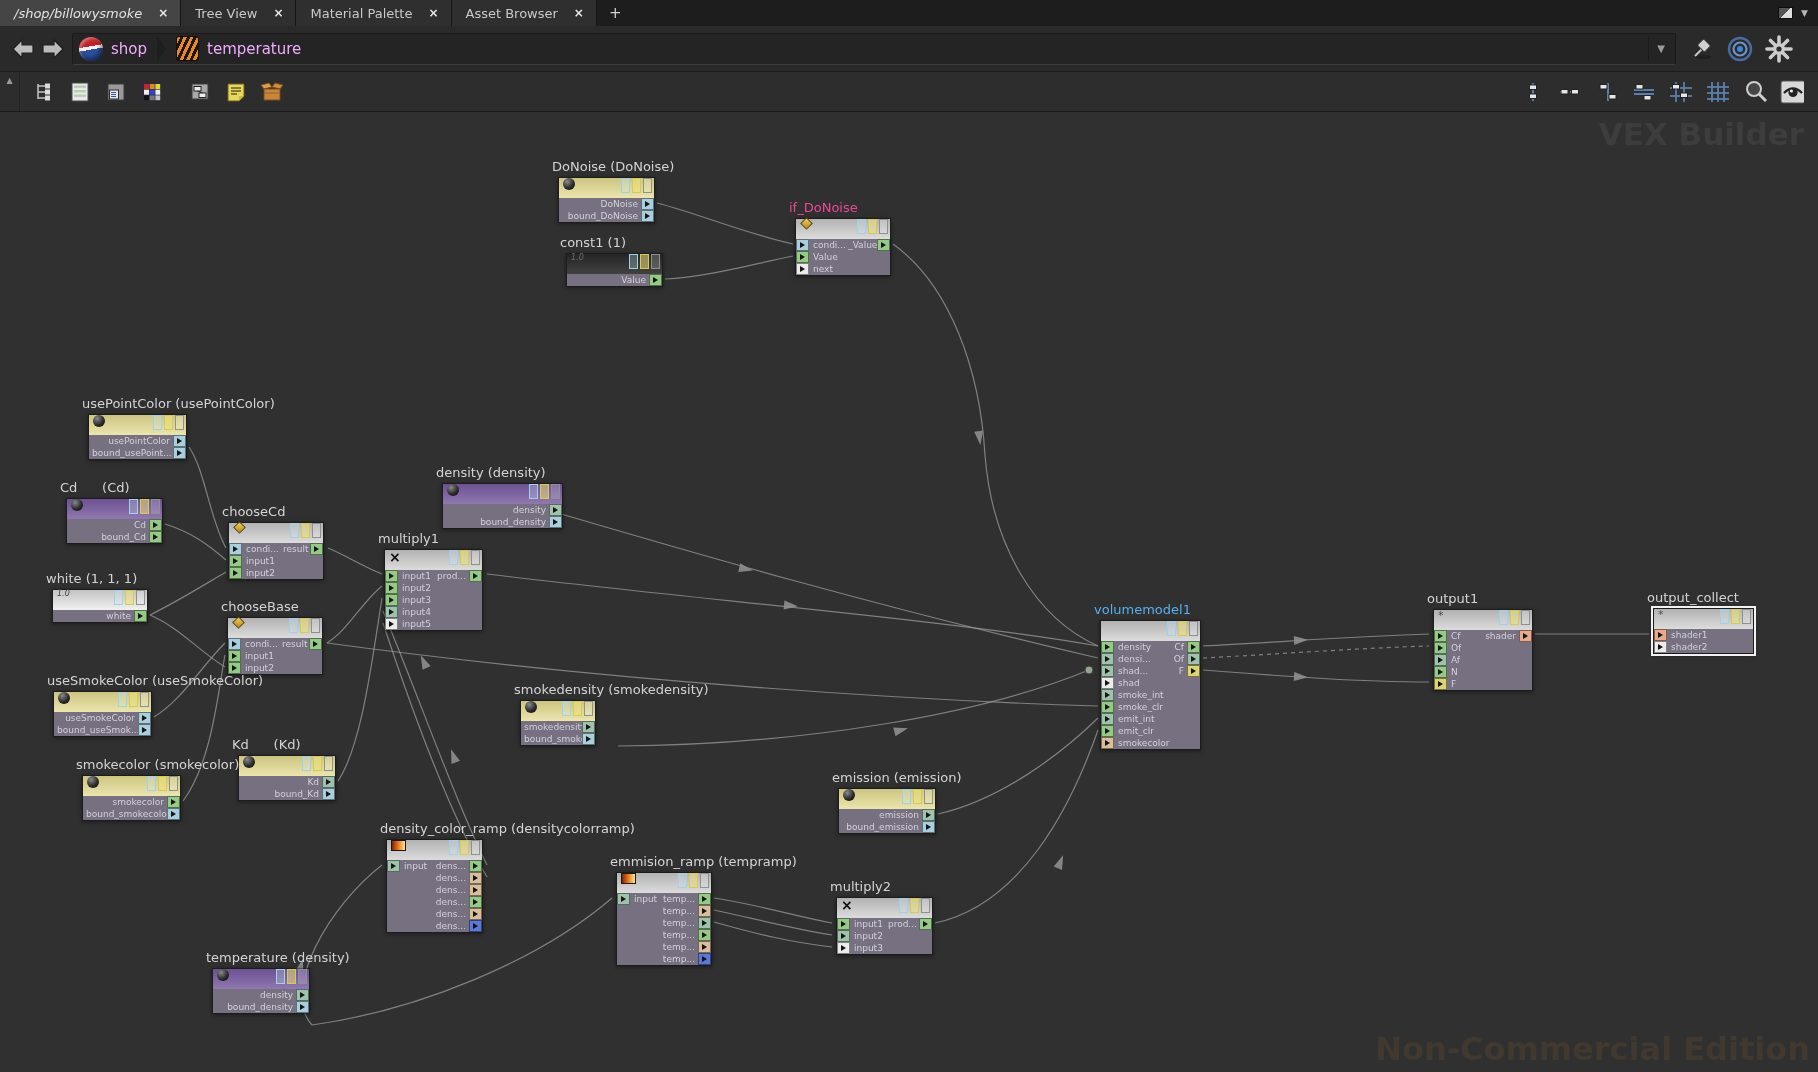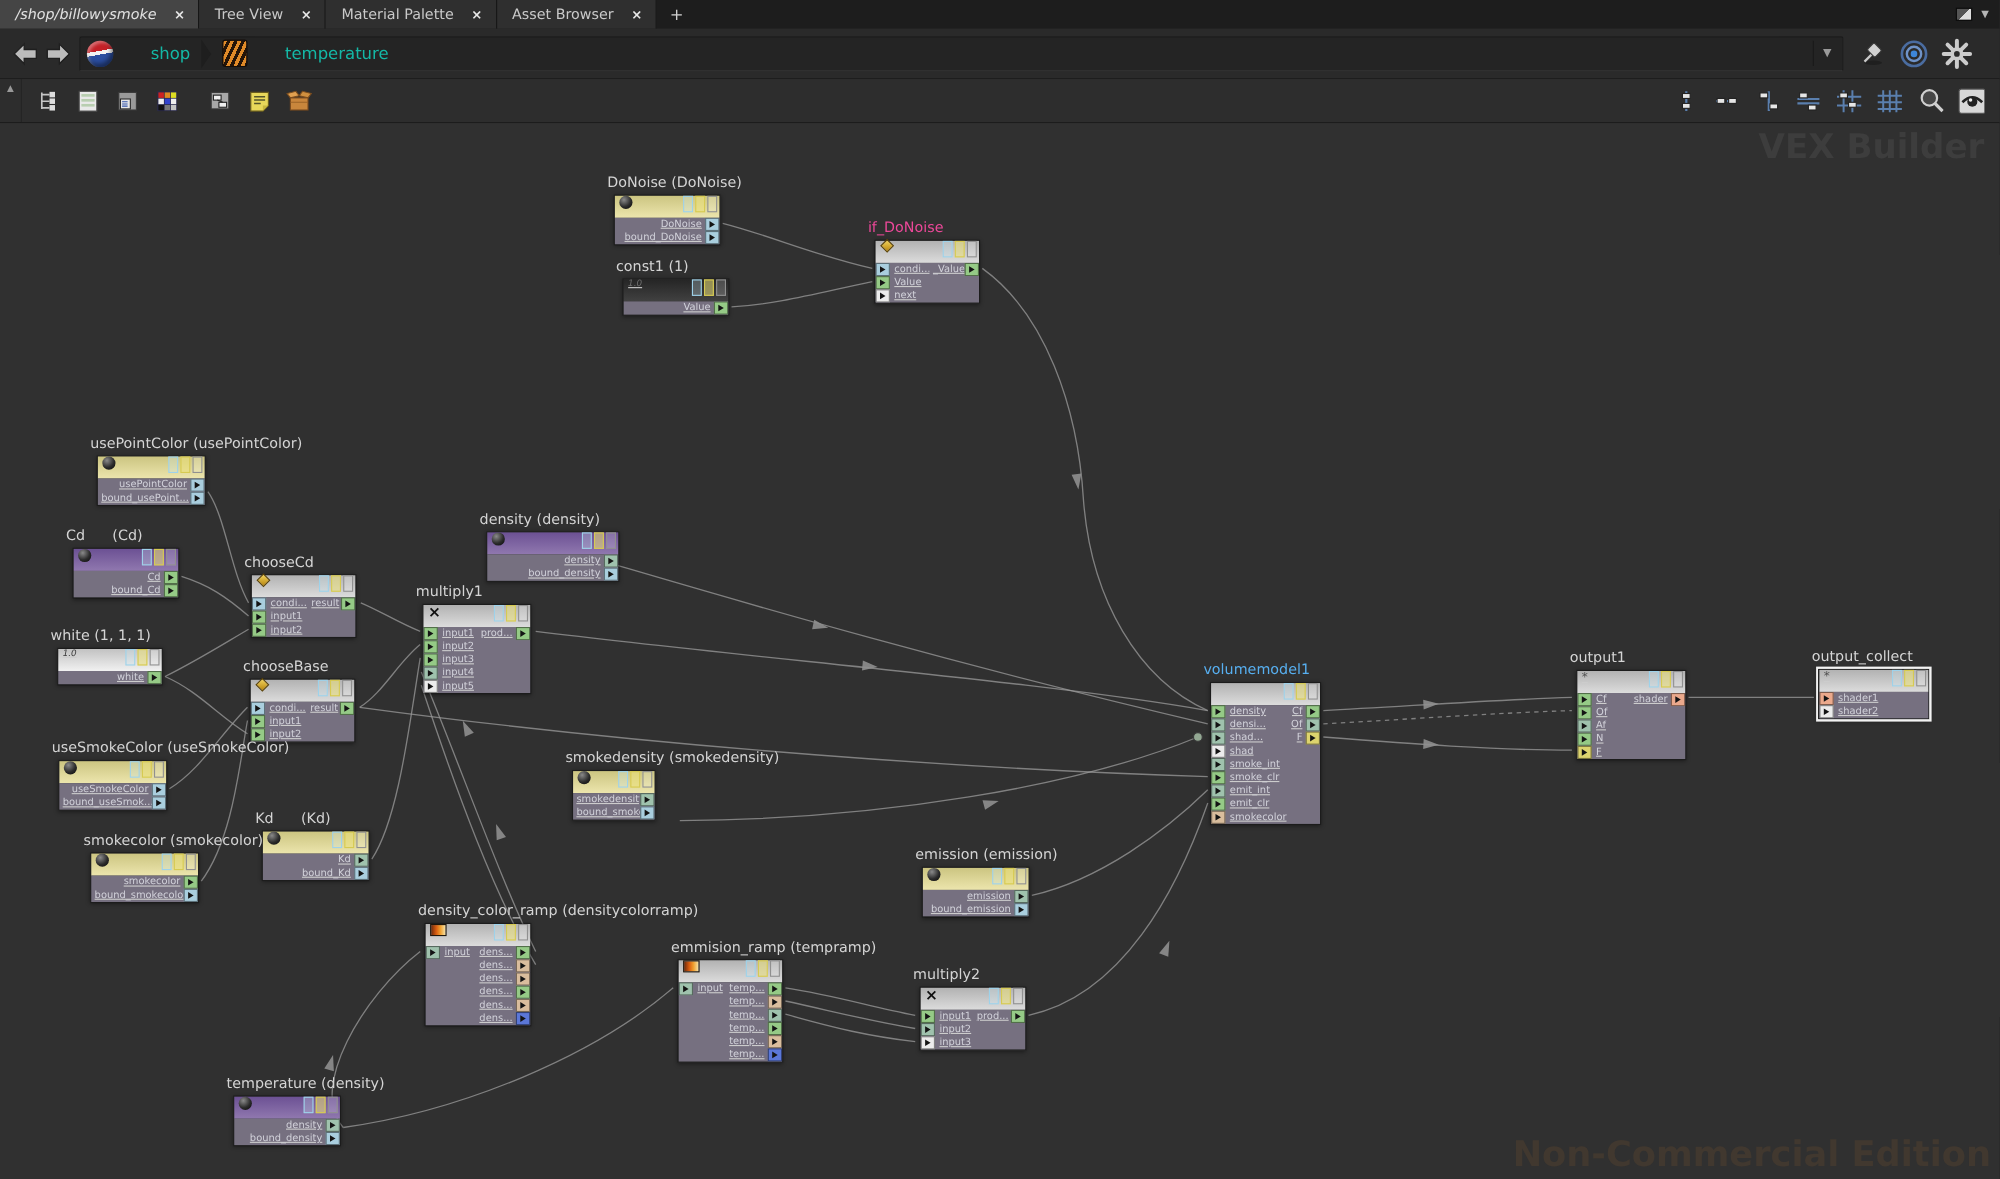--- a/index.html
+++ b/index.html
@@ -22,21 +22,21 @@
   
   .navbar{height:46px;background:#2a2a2a;display:flex;align-items:center;padding:0 10px;gap:6px;
           border-bottom:1px solid #1c1c1c;}
   .nav-arrows{display:flex;gap:4px;align-items:center;}
   .pathfield{flex:0 0 auto;width:1604px;height:32px;background:#242424;border:1px solid #1a1a1a;
              border-bottom-color:#3d3d3d;border-radius:2px;display:flex;align-items:center;
              padding:0 6px;gap:8px;}
   .shop-ball{width:24px;height:24px;border-radius:50%;
              background:linear-gradient(170deg,#c42027 40%,#f2f2f2 40% 52%,#2b4ea0 52%);
              box-shadow:inset -2px -3px 4px rgba(0,0,0,.45), inset 2px 2px 3px rgba(255,255,255,.35);}
-  .crumb-txt{font-size:15px;color:#14b8a6;margin-left:26px;}
+  .crumb-txt{font-size:15px;color:#f0abfc;}
   .crumb-sep{width:0;height:0;border-left:9px solid #1e1e1e;border-top:13px solid transparent;
              border-bottom:13px solid transparent;margin:0 2px;}
   .tiger{width:23px;height:25px;border-radius:3px;border:1px solid #140d08;
          background:repeating-linear-gradient(115deg,#e08a28 0 3px,#241408 3px 6px);}
   .field-dd{margin-left:auto;color:#9a9a9a;font-size:10px;border-left:1px solid #1a1a1a;
             padding:6px 4px 6px 8px;}
   .nav-icons{display:flex;align-items:center;gap:10px;margin-left:8px;}
 
   
   .toolbar{height:40px;background:#2d2d2d;border-bottom:1px solid #1b1b1b;display:flex;align-items:center;}
@@ -53,21 +53,21 @@
   .wire-layer{position:absolute;left:0;top:0;width:1818px;height:960px;}
   .wire{fill:none;stroke:#9b9b9b;stroke-width:1.2;opacity:.75;}
   .wire.dashed{stroke-dasharray:4 4;}
   .wire-arrow{fill:#8f8f8f;opacity:.9;}
   .wire-dot{fill:#93a893;stroke:#3a3a3a;stroke-width:1;}
 
   
   .node{position:absolute;}
   .node-title{position:absolute;bottom:100%;left:-6px;margin-bottom:3px;font-size:13px;
               color:#d4d4d4;white-space:pre;}
-  .node-body{border:1px solid rgba(0,0,0,.4);box-shadow:0 1px 4px rgba(0,0,0,.45);text-decoration:underline;}
+  .node-body{border:1px solid rgba(0,0,0,.4);box-shadow:0 1px 4px rgba(0,0,0,.45);}
   .node-body.selected{box-shadow:0 0 0 2px #f2f2f2, 0 1px 4px rgba(0,0,0,.45);}
   .node-header{height:20px;display:flex;padding:0 2px 0 4px;}
   .h-yellow{background:linear-gradient(180deg,#ccc581,#ece5ad);}
   .h-purple{background:linear-gradient(180deg,#6c5194,#9078af);}
   .h-gray{background:linear-gradient(180deg,#b2b2b2,#dcdcdc);}
   .h-dark{background:linear-gradient(180deg,#252525,#414141);}
   .h-light{background:linear-gradient(180deg,#c2c2c2,#f1f1f1);}
   .flags{margin-left:auto;display:flex;gap:2px;}
   .flag{width:9px;height:15px;}
   .flag.f1{border:1px solid #9ed2ea;background:rgba(205,232,245,.28);}
@@ -940,21 +940,21 @@
               </div>
               <div class="node-row">
                 <span class="lbl r">temp...</span>
                 <span class="conn out" style="background: rgb(91, 119, 216);">
                   <i class="tri"></i>
                 </span>
               </div>
             </div>
           </div>
         </div>
-        <div class="node" style="left: 212px; top: 884px; width: 98px;">
+        <div class="node" style="left: 212px; top: 856px; width: 98px;">
           <div class="node-title">temperature (density)</div>
           <div class="node-body">
             <div class="node-header h-purple">
               <span class="icon-sphere"></span>
               <span class="flags">
                 <span class="flag f1"></span>
                 <span class="flag f2"></span>
                 <span class="flag f3"></span>
               </span>
             </div>

